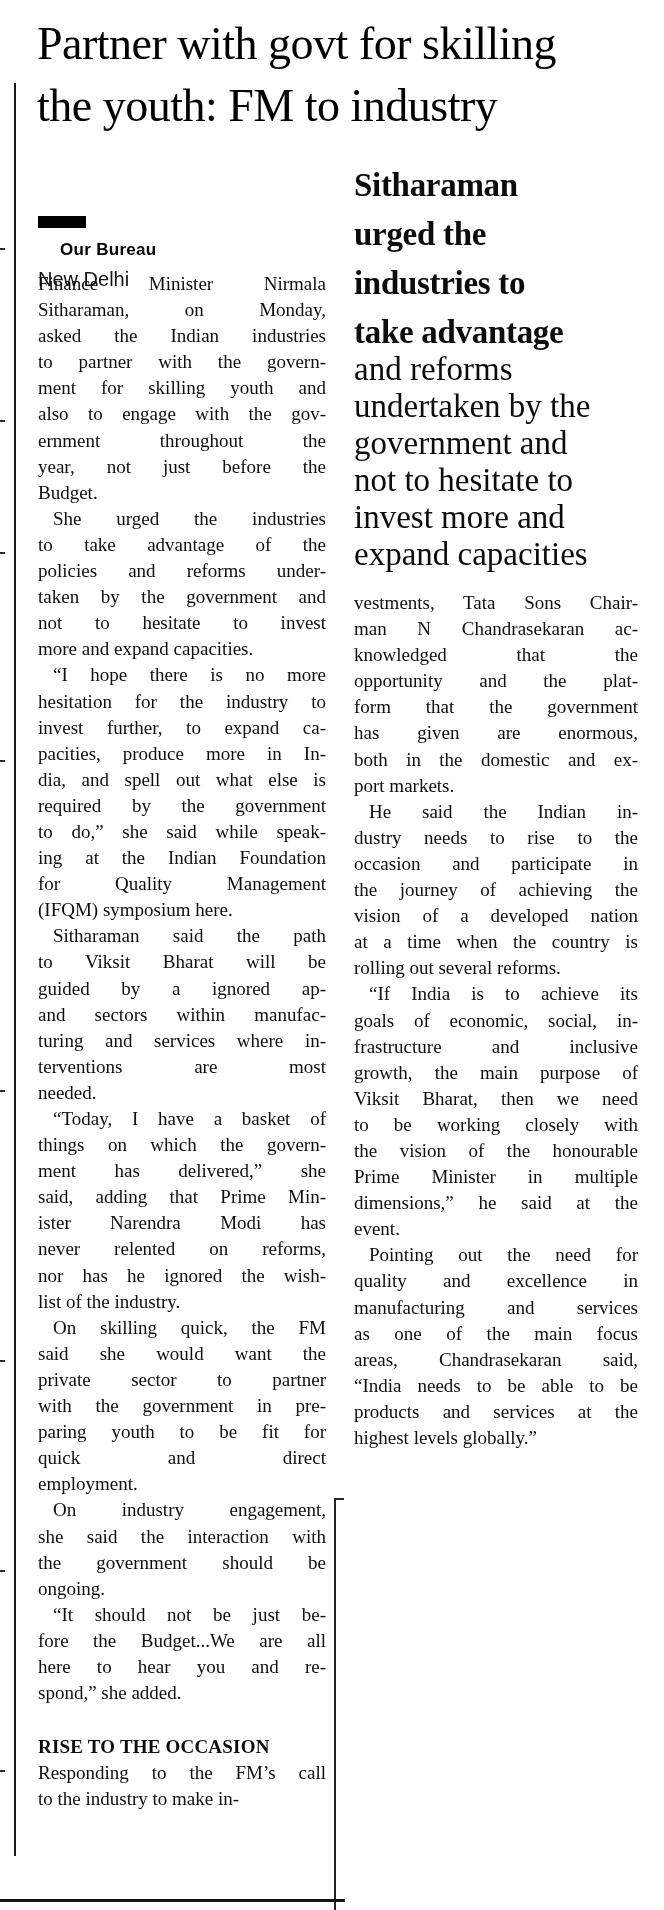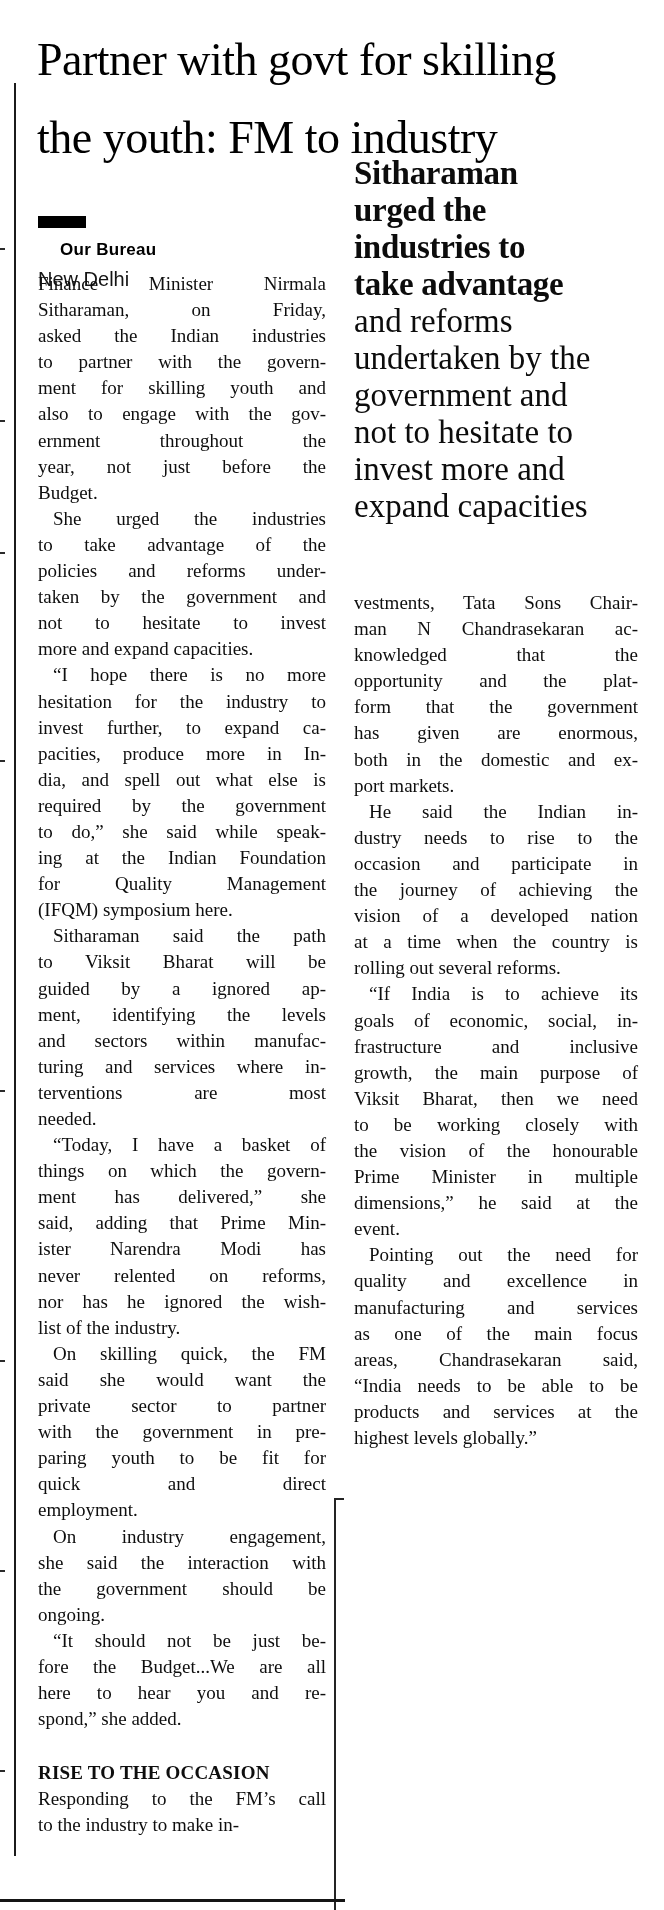--- a/index.html
+++ b/index.html
@@ -13,34 +13,34 @@
   .edge-ticks  { position:absolute; left:0; top:248px; width:5px; height:2px; background:#2b2b2b;
                  box-shadow:0 172px #2b2b2b, 0 304px #2b2b2b, 0 512px #2b2b2b,
                             0 842px #2b2b2b, 0 1112px #2b2b2b, 0 1322px #2b2b2b, 0 1522px #2b2b2b; }
   .box-v       { position:absolute; left:334px; top:1498px; width:2px; height:412px; background:#242424; }
   .box-nub     { position:absolute; left:334px; top:1498px; width:10px; height:2px; background:#242424; }
   .bottom-rule { position:absolute; left:0; top:1899px; width:345px; height:3px; background:#151515; }
 
   
   .headline { position:absolute; left:37px; top:13px; margin:0; font-weight:normal;
               font-size:46px; line-height:62px; letter-spacing:-0.5px; color:#000; }
-  .hl-line  { display:block; white-space:nowrap;margin-top:16px; }
+  .hl-line  { display:block; white-space:nowrap; }
 
   
   .kicker-bar    { position:absolute; left:38px; top:216px; width:48px; height:12px; background:#000; }
   .byline-author { position:absolute; left:38px; top:240px; font-family:"Liberation Sans", sans-serif;
                    font-weight:bold; font-size:17px; letter-spacing:0.3px; color:#000; white-space:nowrap;margin-left:22px; }
   .byline-loc    { position:absolute; left:38px; top:268px; font-family:"Liberation Sans", sans-serif;
                    font-size:20px; color:#141414; white-space:nowrap; }
 
   
   .pullquote { position:absolute; left:354px; top:155px; width:286px;
                font-size:33px; line-height:37px; color:#0c0c0c; }
   .pq-line   { white-space:nowrap; }
-  .pq-line.b { font-weight:bold; letter-spacing:-0.3px; }
+  .pq-line.b { font-weight:bold; letter-spacing:-0.3px;margin-top:12px; }
 
   
   .col { position:absolute; font-size:19px; line-height:26.1px; color:#0e0e0e; }
   .col-left  { left:38px;  top:271px; width:288px; }
   .col-right { left:354px; top:590px; width:284px; }
   .ln      { text-align:justify; text-align-last:justify; min-height:26.1px; }
   .ln.end  { text-align-last:left; }
   .ln.in   { text-indent:15px; }
   .ln.sub  { font-weight:bold; text-align-last:left; letter-spacing:0.2px; }
   .ln.gap  { height:28px; min-height:28px; }
@@ -83,21 +83,21 @@
 
       <div class="pq-line">invest more and</div>
 
       <div class="pq-line">expand capacities</div>
     </div>
 
   <div class="col col-left">
 
       <div class="ln">Finance Minister Nirmala</div>
 
-      <div class="ln">Sitharaman, on Friday,</div>
+      <div class="ln">Sitharaman, on Monday,</div>
 
       <div class="ln">asked the Indian industries</div>
 
       <div class="ln">to partner with the govern-</div>
 
       <div class="ln">ment for skilling youth and</div>
 
       <div class="ln">also to engage with the gov-</div>
 
       <div class="ln">ernment throughout the</div>
@@ -138,21 +138,20 @@
 
       <div class="ln end">(IFQM) symposium here.</div>
 
       <div class="ln in">Sitharaman said the path</div>
 
       <div class="ln">to Viksit Bharat will be</div>
 
       <div class="ln">guided by a ignored ap-</div>
 
 
-      <div class="ln">ment, identifying the levels</div>
 
       <div class="ln">and sectors within manufac-</div>
 
       <div class="ln">turing and services where in-</div>
 
       <div class="ln">terventions are most</div>
 
       <div class="ln end">needed.</div>
 
       <div class="ln in">“Today, I have a basket of</div>

